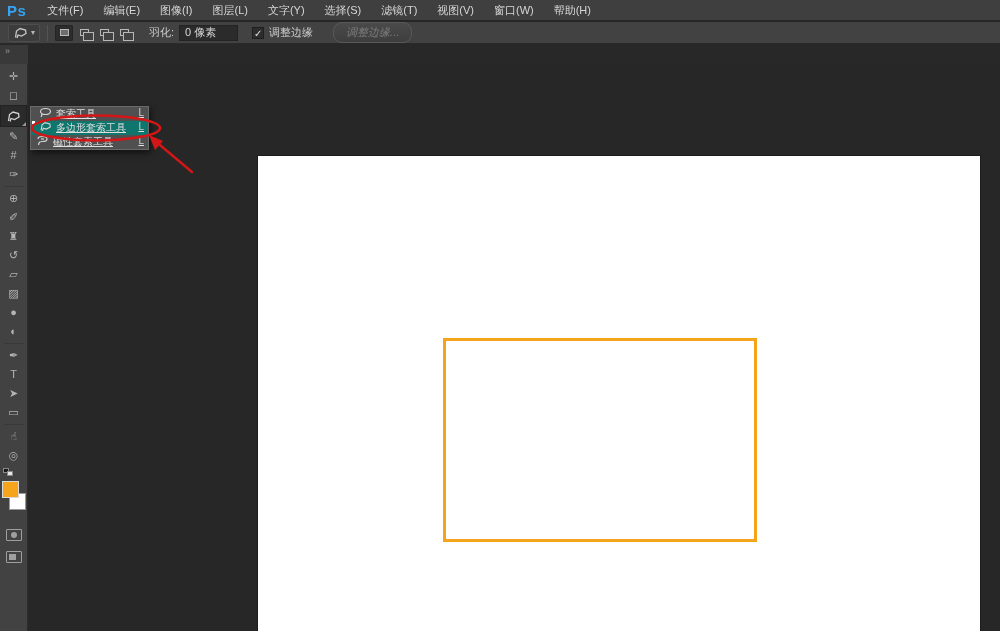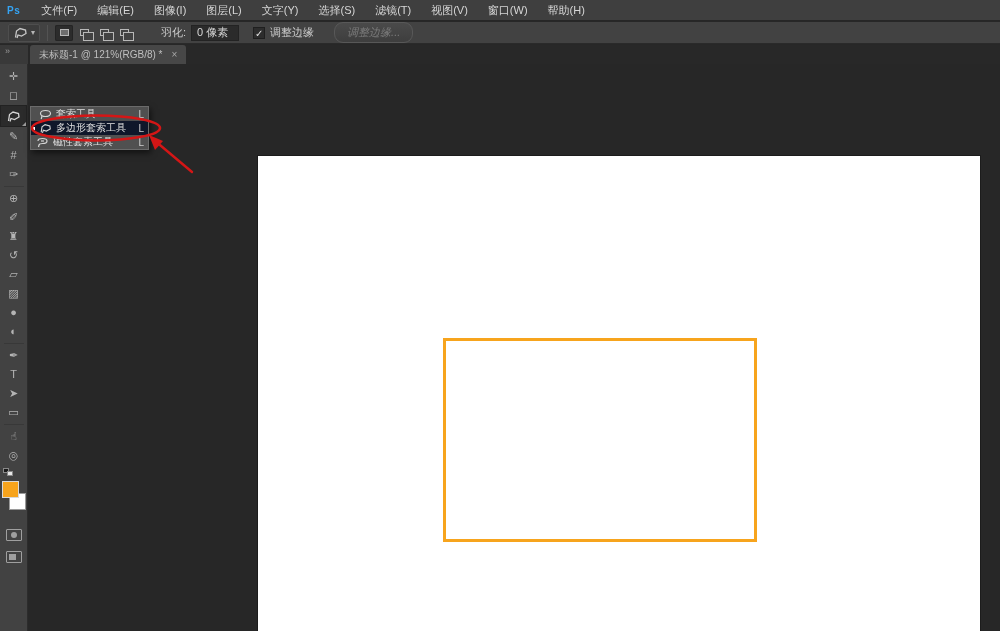--- a/index.html
+++ b/index.html
@@ -1,36 +1,36 @@
 <!DOCTYPE html>
 <html><head>
 <meta charset="utf-8">
 <style>
   * { margin:0; padding:0; box-sizing:border-box; }
   html,body { width:1000px; height:631px; overflow:hidden; }
   body { position:relative; background:#272727; font-family:"Liberation Sans","DejaVu Sans",sans-serif; -webkit-font-smoothing:antialiased; }
 
   
   .menubar { position:absolute; left:0; top:0; right:0; height:21px; background:#3f3f3f; border-bottom:1px solid #262626; display:flex; align-items:center; color:#d6d6d6; font-size:11px; }
-  .ps-logo { color:#35a4f4; font-weight:bold; font-size:10px; padding:0 11px 0 7px; letter-spacing:0.5px; }
+  .ps-logo { color:#35a4f4; font-weight:bold; font-size:15px; padding:0 11px 0 7px; letter-spacing:0.5px; }
   .menu-item { padding:0 10px; line-height:21px; cursor:default; }
 
   
   .optionsbar { position:absolute; left:0; top:22px; right:0; height:22px; background:#424242; border-bottom:1px solid #2a2a2a; display:flex; align-items:center; font-size:11px; color:#cccccc; }
   .tool-preset { display:flex; align-items:center; gap:3px; margin-left:8px; padding:2px 4px; border:1px solid #4e4e4e; border-radius:2px; background:#3c3c3c; }
   .caret { font-size:8px; color:#b5b5b5; }
   .obar-sep { width:1px; height:16px; background:#535353; margin:0 7px; }
   .mode-group { display:flex; align-items:center; gap:2px; }
   .mode-btn { width:18px; height:16px; display:flex; align-items:center; justify-content:center; position:relative; border-radius:2px; }
   .mode-btn.active { background:#2c2c2c; box-shadow:inset 0 0 0 1px #242424; }
   .mode-icon { position:relative; width:9px; height:7px; border:1px solid #b8b8b8; }
   .mode-icon.double::after { content:""; position:absolute; left:2px; top:2px; width:9px; height:7px; border:1px solid #b8b8b8; background:#424242; }
   .mode-btn.active .mode-icon { background:#6e6e6e; }
-  .feather-label { margin-left:28px; margin-right:5px; }
-  .feather-input { width:48px; height:16px; background:#2b2b2b; border:1px solid #232323; color:#d8d8d8; font-size:11px; padding:0 5px; font-family:"Liberation Sans","DejaVu Sans",sans-serif; }
+  .feather-label { margin-left:16px; margin-right:5px; }
+  .feather-input { width:59px; height:16px; background:#2b2b2b; border:1px solid #232323; color:#d8d8d8; font-size:11px; padding:0 5px; font-family:"Liberation Sans","DejaVu Sans",sans-serif; }
   .aa-wrap { display:flex; align-items:center; margin-left:14px; gap:5px; }
   .checkbox { width:12px; height:12px; background:#2d2d2d; border:1px solid #1f1f1f; color:#e0e0e0; font-size:10px; line-height:11px; text-align:center; }
   .refine-btn { margin-left:20px; padding:2px 12px; border:1px solid #585858; border-radius:9px; background:linear-gradient(#4a4a4a,#3e3e3e); color:#7b7b7b; font-size:11px;font-style:italic; }
 
   
   .tabbar { position:absolute; left:0; top:45px; right:0; height:19px; background:#282828; }
   .panel-collapse { position:absolute; left:0; top:0; width:28px; height:19px; background:#393939; color:#9a9a9a; font-size:9px; padding:1px 0 0 5px; }
   .doc-tab { position:absolute; left:30px; top:0; height:19px; display:flex; align-items:center; gap:9px; background:#474747; color:#bfbfbf; font-size:10px; padding:0 9px; border-radius:3px 3px 0 0; }
   .tab-close { color:#a8a8a8; font-size:10px; }
 
@@ -51,22 +51,22 @@
   .screenmode { width:16px; height:12px; border:1px solid #9f9f9f; border-radius:1px; margin-top:10px; position:relative; flex:0 0 auto; }
   .screenmode::after { content:""; position:absolute; left:2px; top:2px; right:5px; bottom:2px; background:#9f9f9f; }
 
   
   .workspace { position:absolute; left:28px; top:64px; right:0; bottom:0; background:#272727; overflow:hidden; }
   .canvas { position:absolute; left:230px; top:92px; width:722px; height:600px; background:#ffffff; box-shadow:0 0 0 1px #1c1c1c; }
   .selection-rect { position:absolute; left:185px; top:182px; width:314px; height:204px; border:3px solid #f7a41d; }
 
   
   .flyout { position:absolute; left:30px; top:106px; width:119px; background:#505050; border:1px solid #6b6b6b; box-shadow:2px 3px 6px rgba(0,0,0,.55); z-index:5; font-size:10px; color:#e0e0e0; }
-  .flyout-row { height:14px; display:flex; align-items:center; gap:4px; padding:0 4px 0 1px; position:relative; }
-  .flyout-row.current { background:#0f172a; }
+  .flyout-row { height:14px; display:flex; align-items:flex-start; gap:4px; padding:0 4px 0 1px; position:relative;text-decoration:underline; }
+  .flyout-row.current { background:#0f766e; }
   .cur-dot { width:3px; height:3px; background:#fff; visibility:hidden; flex:0 0 auto; }
   .flyout-row.current .cur-dot { visibility:visible; }
   .flyout-label { white-space:nowrap; }
   .flyout-shortcut { margin-left:auto; color:#cfcfcf; }
 
   
   .annotation { position:absolute; left:24px; top:110px; width:185px; height:78px; z-index:9; pointer-events:none; }
 
   svg.licon { display:block; }
 </style>
@@ -113,24 +113,20 @@
   <input class="feather-input" readonly="" value="0 像素" style="">
   <div class="aa-wrap">
     <span class="checkbox">✓</span>
     <span>调整边缘</span>
   </div>
   <button class="refine-btn" disabled="">调整边缘...</button>
 </div>
 
 <div class="tabbar">
   <div class="panel-collapse">»</div>
-  <div class="doc-tab">
-    <span>未标题-1 @ 121%(RGB/8) *</span>
-    <span class="tab-close">×</span>
-  </div>
 </div>
 
 <div class="toolbar">
   <div class="tool">
       <span>✛</span>
     </div>
   <div class="tool">
       <span>◻</span>
     </div>
   <div class="tool selected">

